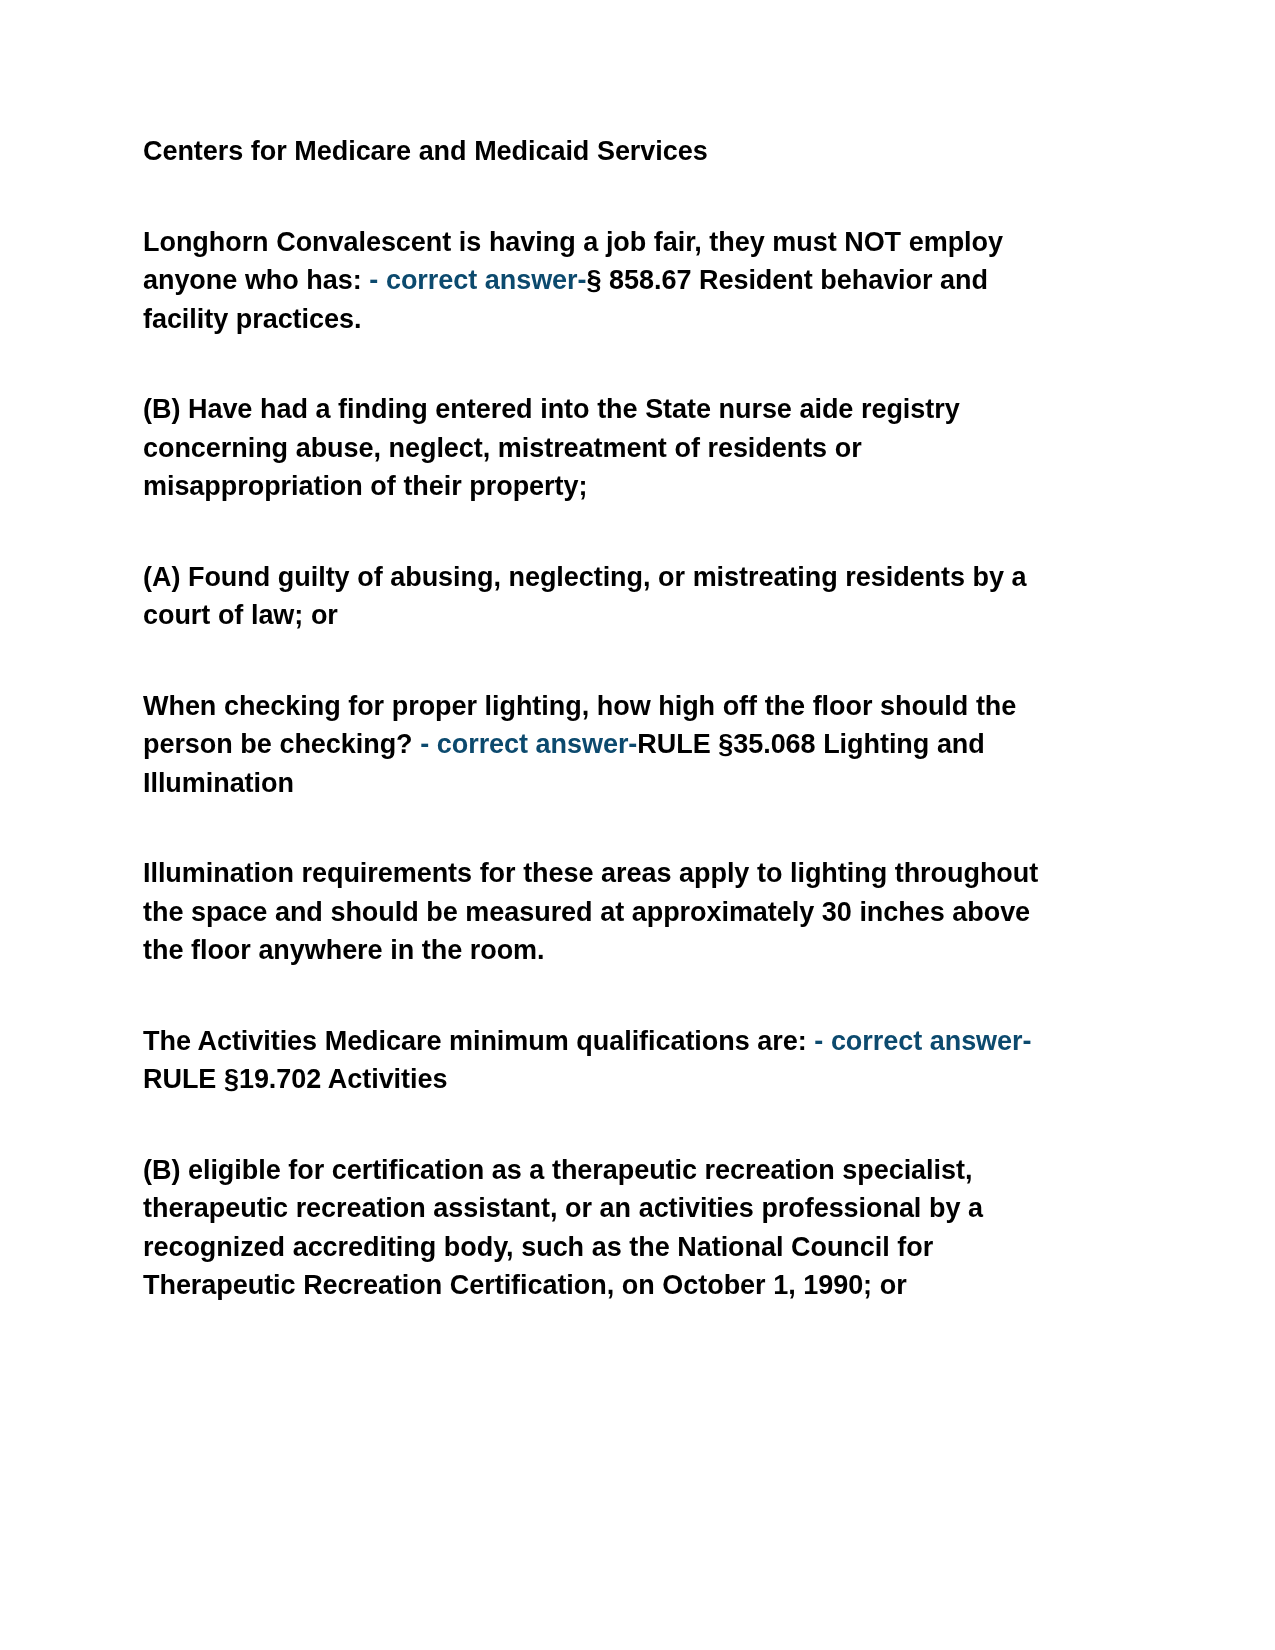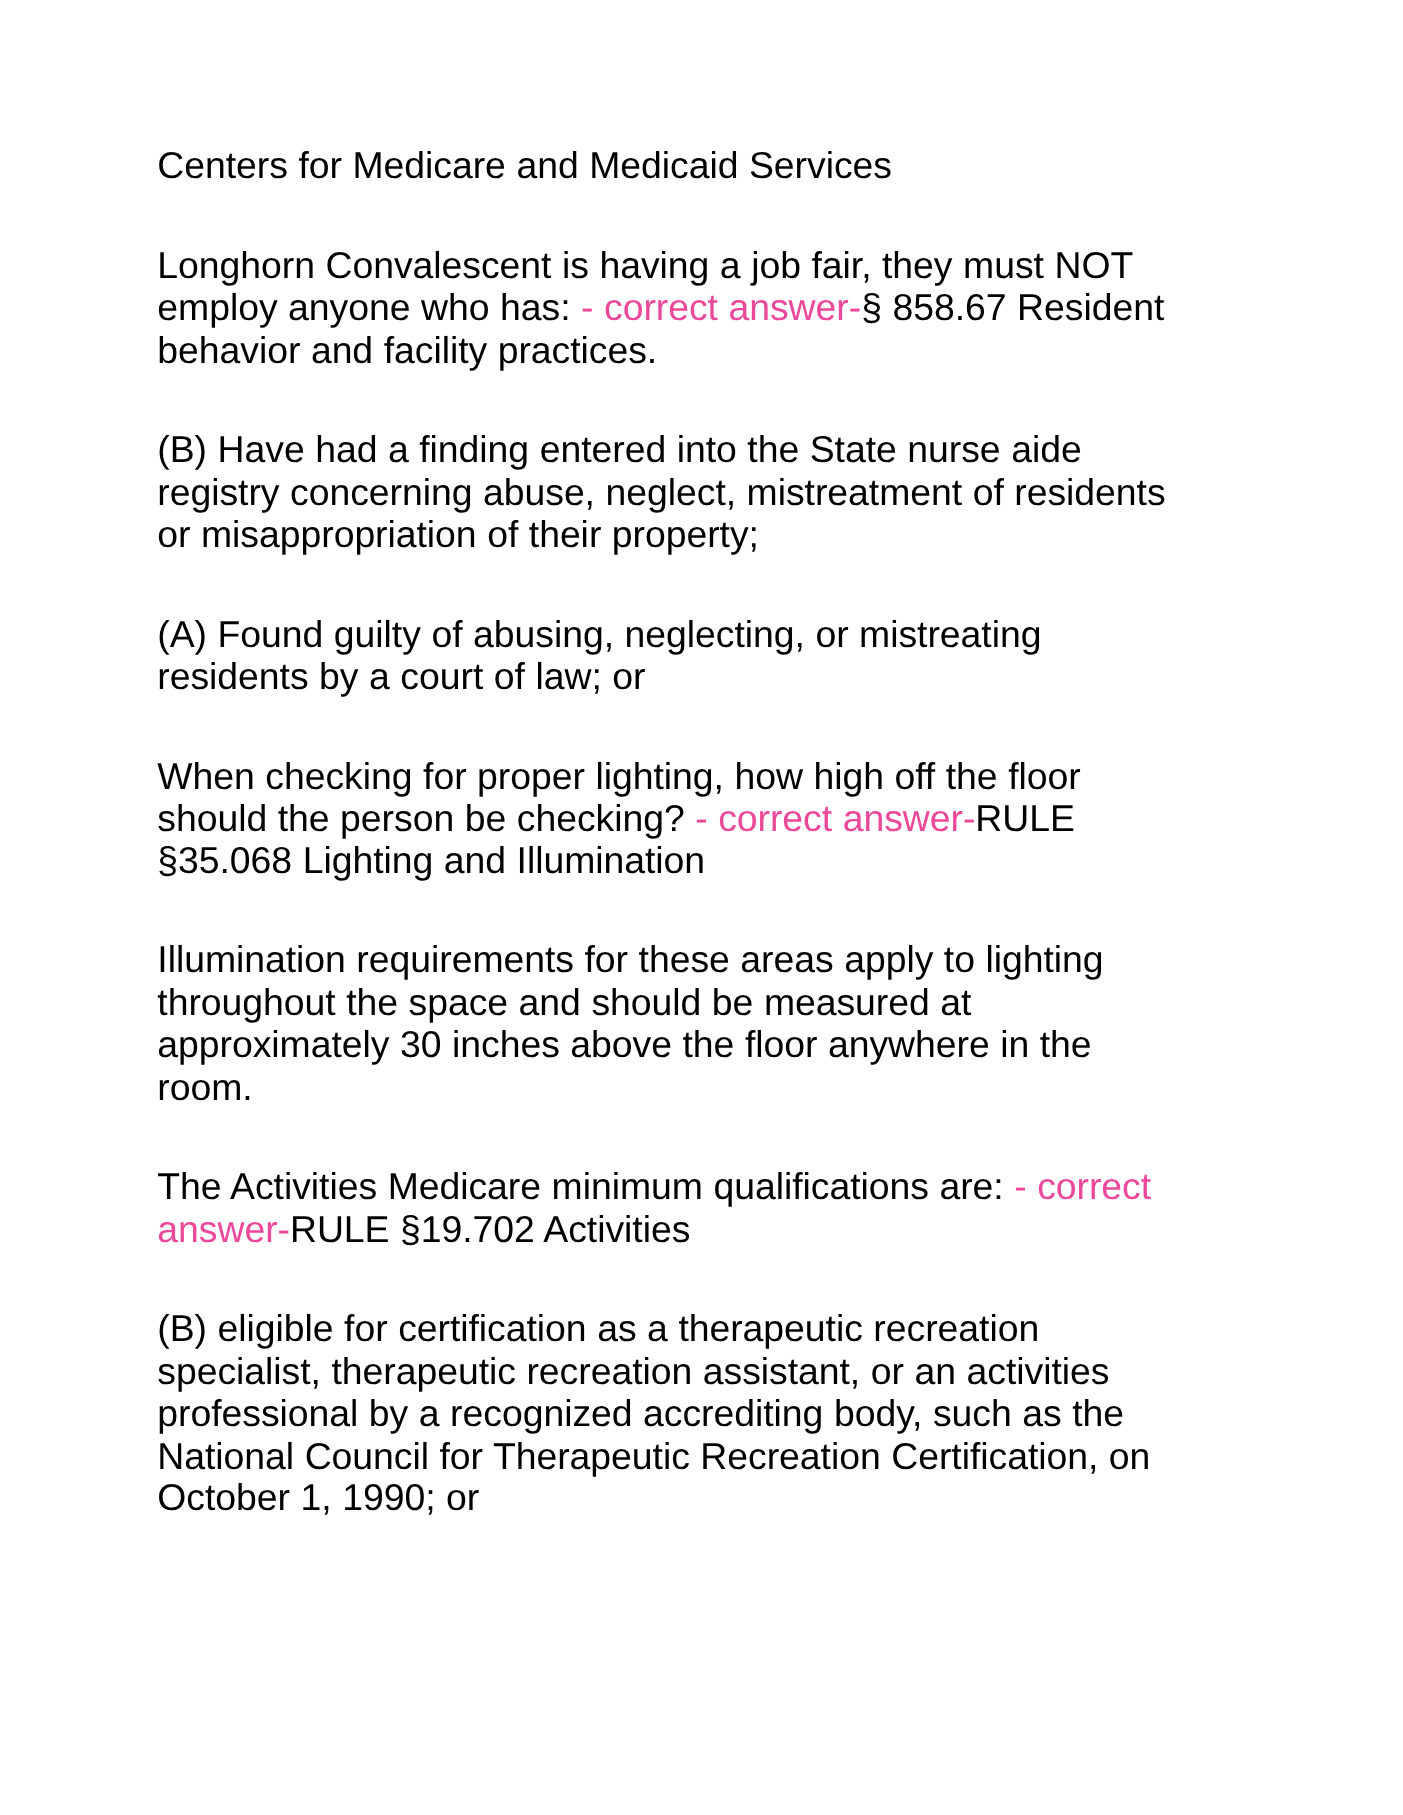--- a/index.html
+++ b/index.html
@@ -20,30 +20,30 @@
     overflow: hidden;
     box-sizing: border-box;
   }
   .doc-body {
     position: absolute;
     left: 143px;
     top: 132px;
     width: 935px;
   }
   .para {
-    font-size: 34px;
+    font-size: 27px;
     line-height: 38.5px;
     color: #000000;
     margin: 0 0 52px 0;
-    font-weight: 400;
+    font-weight: 700;
     letter-spacing: -0.05px;
     word-spacing: 0.2px;
   }
   .answer {
-    color: #ec4899;
+    color: #0c4a6e;
   }
   .para:last-child {
     margin-bottom: 16px;
   }
 </style>
 </head>
 <body>
 
 <div class="page">
   <div class="doc-body">

